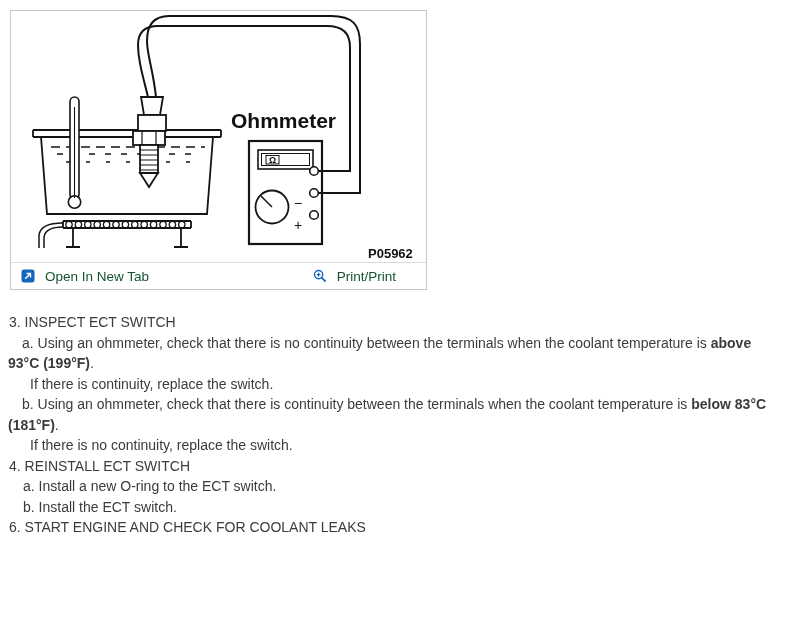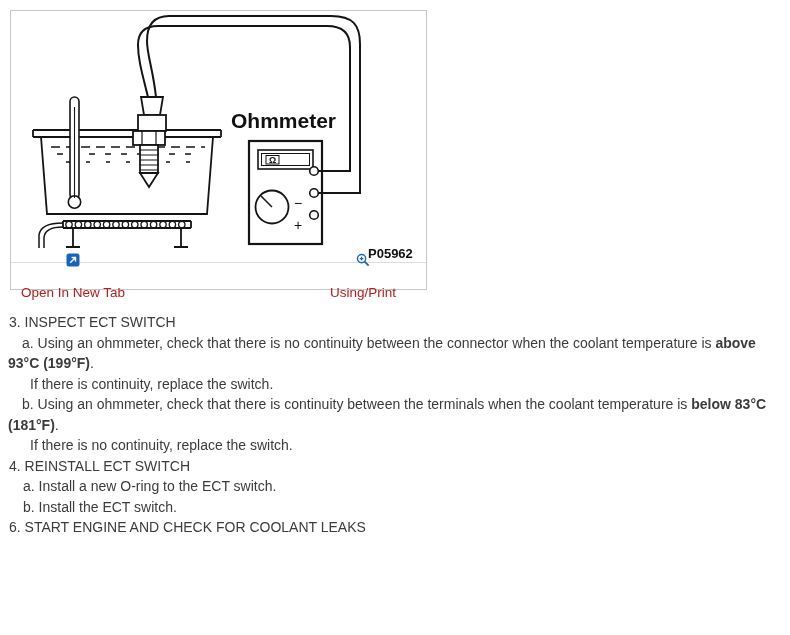--- a/index.html
+++ b/index.html
@@ -18,22 +18,22 @@
   .figure-diagram { display: block; width: 415px; height: 251px; }
   svg text { font-family: "Liberation Sans", sans-serif; fill: #111; stroke: none; }
   .figure-footer {
     display: flex; justify-content: space-between; align-items: center;
     height: 27px;
     border-top: 1px solid #dcdcdc;
     padding: 0 30px 0 10px;
     background: #fff;
   }
   .link {
-    display: inline-flex; align-items: center; gap: 18px;
-    color: #b91c1c; font-size: 13.5px; text-decoration: none; cursor: pointer; flex-direction: column;
+    display: inline-flex; align-items: center; gap: 10px;
+    color: #14532d; font-size: 13.5px; text-decoration: none; cursor: pointer;
   }
   .link svg { flex: 0 0 auto; }
   .steps {
     margin-top: 22px;
     padding-right: 14px;
     color: #3b3b3b;
     font-size: 14px;
     line-height: 20.5px;
   }
   .step.level1 { padding-left: 9px; }
@@ -116,28 +116,28 @@
         <path d="M4.2 9.8 L9.3 4.7 M5.6 4.5 H9.5 V8.4" stroke="#ffffff" stroke-width="1.4" fill="none"></path>
       </svg>
       <span>Open In New Tab</span>
     </a>
     <a class="link">
       <svg width="14" height="14" viewBox="0 0 14 14">
         <circle cx="5.6" cy="5.6" r="4.1" stroke="#1565c0" stroke-width="1.4" fill="none"></circle>
         <line x1="8.7" y1="8.7" x2="12.6" y2="12.6" stroke="#1565c0" stroke-width="1.7"></line>
         <path d="M3.8 5.6 H7.4 M5.6 3.8 V7.4" stroke="#1565c0" stroke-width="1.2" fill="none"></path>
       </svg>
-      <span>Using/Print</span>
+      <span>Print/Print</span>
     </a>
   </div>
 </div>
 
 <div class="steps">
     <div class="step level1"><span>3. INSPECT ECT SWITCH</span></div>
-    <div class="step sub"><span>a. Using an ohmmeter, check that there is no continuity between the connector when the coolant temperature is </span><b>above 93°C (199°F)</b><span>.</span></div>
+    <div class="step sub"><span>a. Using an ohmmeter, check that there is no continuity between the terminals when the coolant temperature is </span><b>above 93°C (199°F)</b><span>.</span></div>
     <div class="step note"><span>If there is continuity, replace the switch.</span></div>
     <div class="step sub"><span>b. Using an ohmmeter, check that there is continuity between the terminals when the coolant temperature is </span><b>below 83°C (181°F)</b><span>.</span></div>
     <div class="step note"><span>If there is no continuity, replace the switch.</span></div>
     <div class="step level1"><span>4. REINSTALL ECT SWITCH</span></div>
     <div class="step sub2"><span>a. Install a new O-ring to the ECT switch.</span></div>
     <div class="step sub2"><span>b. Install the ECT switch.</span></div>
     <div class="step level1"><span>6. START ENGINE AND CHECK FOR COOLANT LEAKS</span></div>
   </div>
 
 </body></html>

